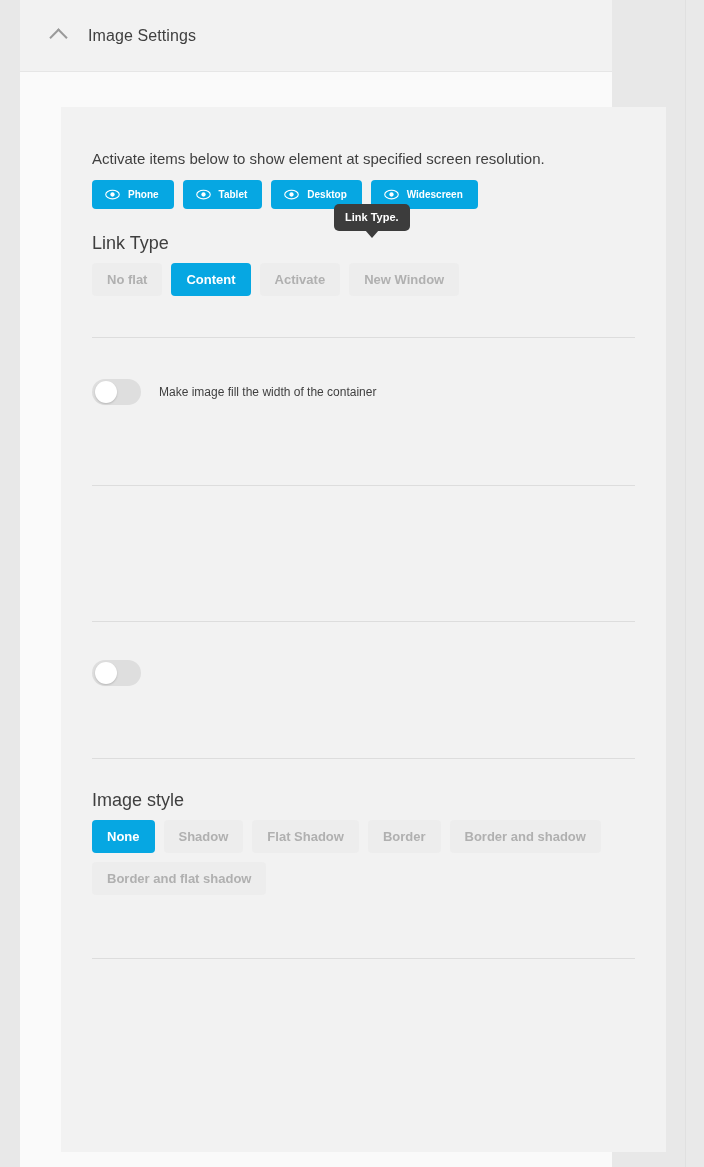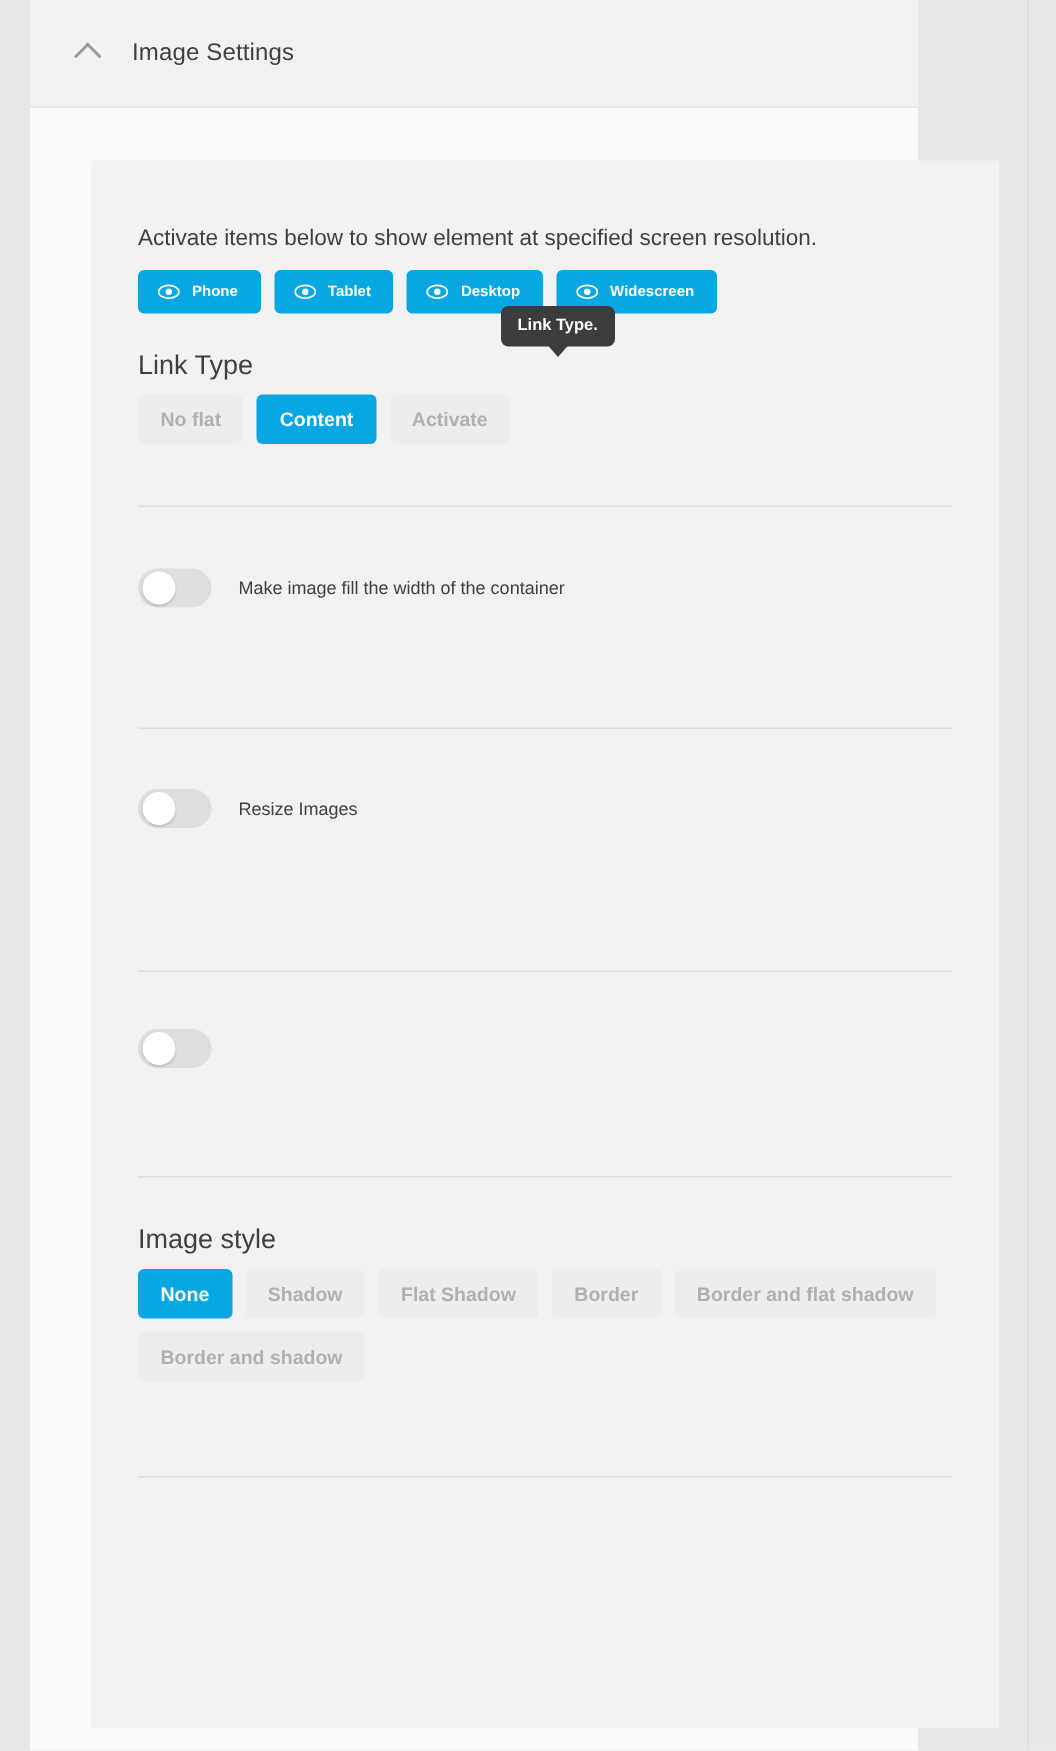--- a/index.html
+++ b/index.html
@@ -278,63 +278,58 @@
           <span>Widescreen</span>
         </button>
       </div>
 
       <div class="block sec-linktype">
         <div class="section-label">Link Type</div>
         <div class="btn-row">
           <button class="btn">No flat</button>
           <button class="btn active">Content</button>
           <button class="btn">Activate</button>
+          <button class="btn">New Window</button>
         </div>
       </div>
 
       <div class="sec-fill">
         <hr class="divider" style="margin-bottom:41px">
         <div class="toggle-row">
           <div class="toggle">
             <span class="knob"></span>
           </div>
           <div class="toggle-label">Make image fill the width of the container</div>
         </div>
       </div>
 
       <div class="sec-resize">
         <hr class="divider" style="margin-bottom:40px">
-        <div class="toggle-row">
-          <div class="toggle">
-            <span class="knob"></span>
-          </div>
-          <div class="toggle-label">Resize Images</div>
-        </div>
       </div>
 
 
       <div class="sec-placeholder">
         <hr class="divider" style="margin-bottom:38px">
         <div class="toggle-row">
           <div class="toggle">
             <span class="knob"></span>
           </div>
         </div>
       </div>
 
       <div class="sec-style">
         <hr class="divider" style="margin-bottom:31px">
         <div class="section-label">Image style</div>
         <div class="btn-row">
           <button class="btn active">None</button>
           <button class="btn">Shadow</button>
           <button class="btn">Flat Shadow</button>
           <button class="btn">Border</button>
+          <button class="btn">Border and shadow</button>
           <button class="btn">Border and flat shadow</button>
-          <button class="btn">Border and shadow</button>
         </div>
       </div>
 
       <div class="sec-hover">
         <hr class="divider" style="margin-bottom:34px">
 
       </div>
 
     </div>
   </div>

